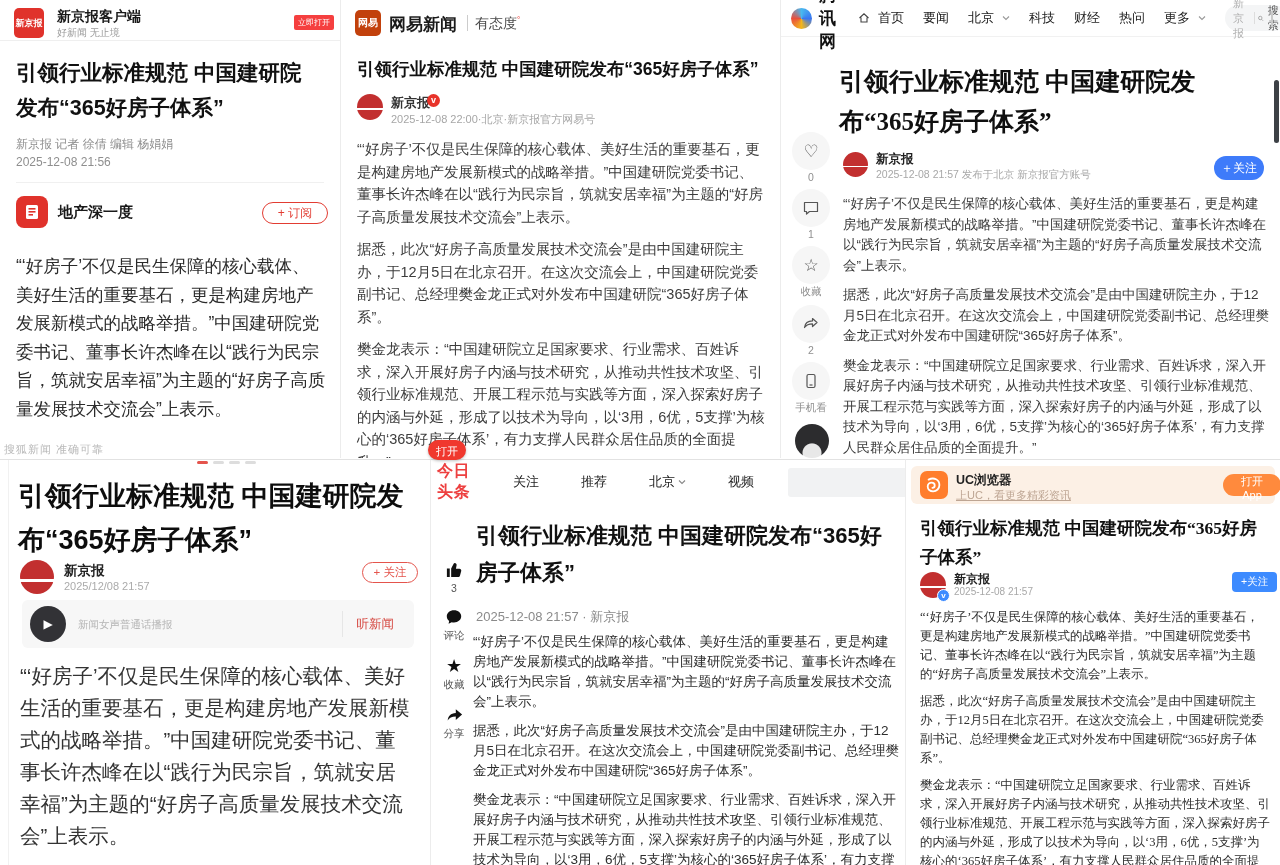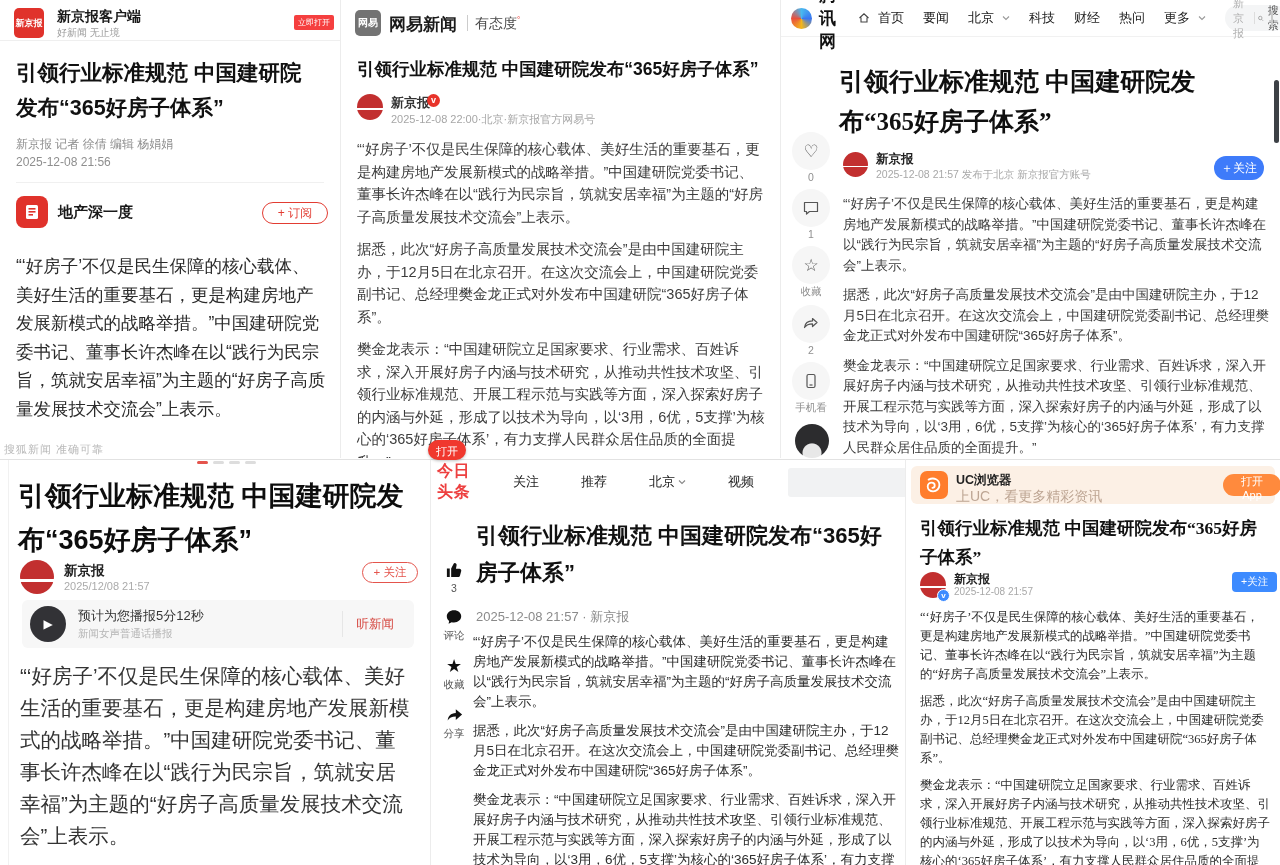--- a/index.html
+++ b/index.html
@@ -39,21 +39,21 @@
   .bj-date{left:16px;top:155px;font-size:12px;color:#8e8e8e;}
   .bj-hline2{left:16px;top:182px;width:308px;height:1px;background:#f0f0f0;}
   .bj-colicon{left:16px;top:196px;width:32px;height:32px;background:#e0322b;border-radius:8px;
     display:flex;align-items:center;justify-content:center;}
   .bj-colname{left:58px;top:203px;font-size:15px;font-weight:bold;color:#1a1a1a;}
   .bj-subscribe{left:262px;top:202px;width:66px;height:22px;background:#fff;border:1px solid #e23c32;
     border-radius:12px;color:#e23c32;font-size:12px;line-height:20px;text-align:center;padding:0;}
   .bj-body{left:16px;top:252px;width:310px;font-size:17.5px;line-height:28.5px;color:#2b2b2b;}
 
   
-  .ne-logo{left:14px;top:10px;width:26px;height:26px;background:#737373;border-radius:5px;
+  .ne-logo{left:14px;top:10px;width:26px;height:26px;background:#c2410c;border-radius:5px;
     color:#fff;font-size:10px;font-weight:bold;display:flex;align-items:center;justify-content:center;}
   .ne-appname{left:48px;top:13px;font-size:17px;font-weight:bold;color:#1a1a1a;}
   .ne-vbar{left:126px;top:15px;width:1px;height:16px;background:#ccc;}
   .ne-slogan{left:134px;top:15px;font-size:14px;color:#4a4a4a;font-family:"Liberation Serif",serif;}
   .ne-tm{font-size:8px;color:#e8332a;vertical-align:super;}
   .ne-title{left:16px;top:56px;width:414px;font-size:17.5px;line-height:26px;font-weight:bold;color:#111;margin:0;}
   .ne-avatar{left:16px;top:94px;width:26px;height:26px;border-radius:50%;background:#c22f2f;
     background-image:linear-gradient(#c22f2f 55%,#fff 55%,#fff 62%,#c22f2f 62%);}
   .ne-author{left:50px;top:94px;font-size:13px;font-weight:bold;color:#333;}
   .ne-vbadge{left:86px;top:94px;width:13px;height:13px;border-radius:50%;background:#e8332a;color:#fff;
@@ -127,21 +127,21 @@
   .tt-act .ic{display:flex;justify-content:center;}
   .tt-act .lb{font-size:10.5px;color:#555;margin-top:3px;}
   .tt-body{left:42px;top:172px;width:428px;font-size:13.5px;line-height:20px;color:#2d2d2d;}
   .tt-body p{margin-bottom:9px;}
 
   
   .uc-band{left:5px;top:6px;width:364px;height:38px;background:#fcf0e5;border-radius:6px;}
   .uc-logo{left:14px;top:11px;width:28px;height:28px;background:#ff7d2c;border-radius:7px;
     display:flex;align-items:center;justify-content:center;}
   .uc-appname{left:50px;top:12px;font-size:12.5px;font-weight:bold;color:#222;}
-  .uc-slogan{left:50px;top:28px;font-size:14px;color:#bda593;}
+  .uc-slogan{left:50px;top:28px;font-size:11px;color:#bda593;text-decoration:underline;}
   .uc-open{left:317px;top:14px;height:22px;padding:0 10px;background:#ff8a3d;border:0;border-radius:11px;
     color:#fff;font-size:11px;}
   .uc-title{left:14px;top:54px;width:350px;font-family:"Liberation Serif","DejaVu Serif",serif;
     font-size:17.5px;line-height:29px;font-weight:bold;color:#111;margin:0;}
   .uc-avatar{left:14px;top:112px;width:26px;height:26px;border-radius:50%;background:#c22f2f;
     background-image:linear-gradient(#c22f2f 55%,#fff 55%,#fff 63%,#c22f2f 63%);}
   .uc-vbadge{left:31px;top:129px;width:11px;height:11px;border-radius:50%;background:#3d8bff;color:#fff;
     font-size:8px;line-height:11px;text-align:center;font-weight:bold;border:1px solid #fff;}
   .uc-author{left:48px;top:111px;font-size:12px;font-weight:bold;color:#222;}
   .uc-date{left:48px;top:126px;font-size:10px;color:#a8a8a8;}
@@ -294,21 +294,20 @@
     <h1 class="a sh-title">引领行业标准规范 中国建研院发布“365好房子体系”</h1>
     <div class="a sh-avatar"></div>
     <div class="a sh-author">新京报</div>
     <div class="a sh-date">2025/12/08 21:57</div>
     <button class="a sh-follow">+ 关注</button>
     <div class="a sh-audio">
       <span class="sh-play">
           <span>▶</span>
         </span>
       <span class="mid">
-        <div class="tx1">预计为您播报5分12秒</div>
         <div class="tx2">新闻女声普通话播报</div>
       </span>
       <button class="sh-listen">听新闻</button>
     </div>
     <p class="a sh-body">“‘好房子’不仅是民生保障的核心载体、美好生活的重要基石，更是构建房地产发展新模式的战略举措。”中国建研院党委书记、董事长许杰峰在以“践行为民宗旨，筑就安居幸福”为主题的“好房子高质量发展技术交流会”上表示。</p>
   </div>
 
   <div class="panel" id="tt">
     <div class="a tt-head">
       <span class="tt-logo">今日头条</span>

